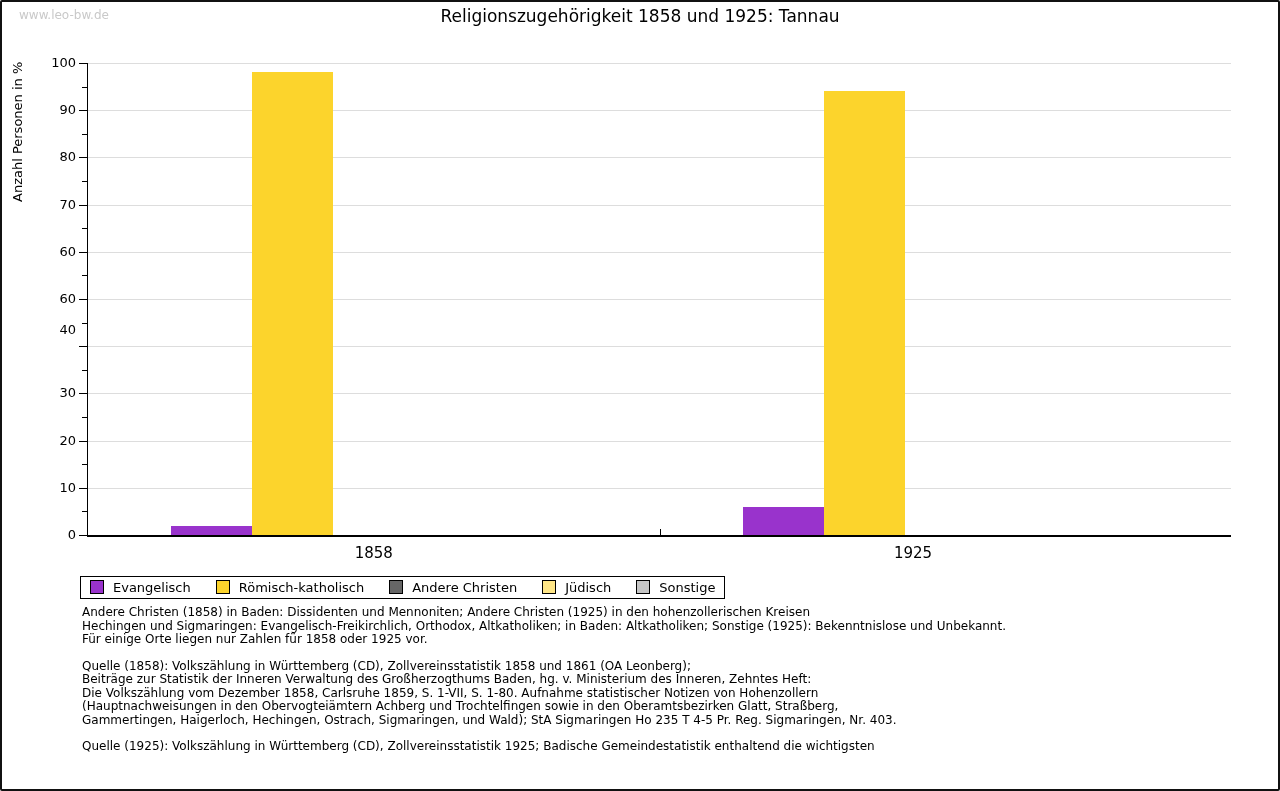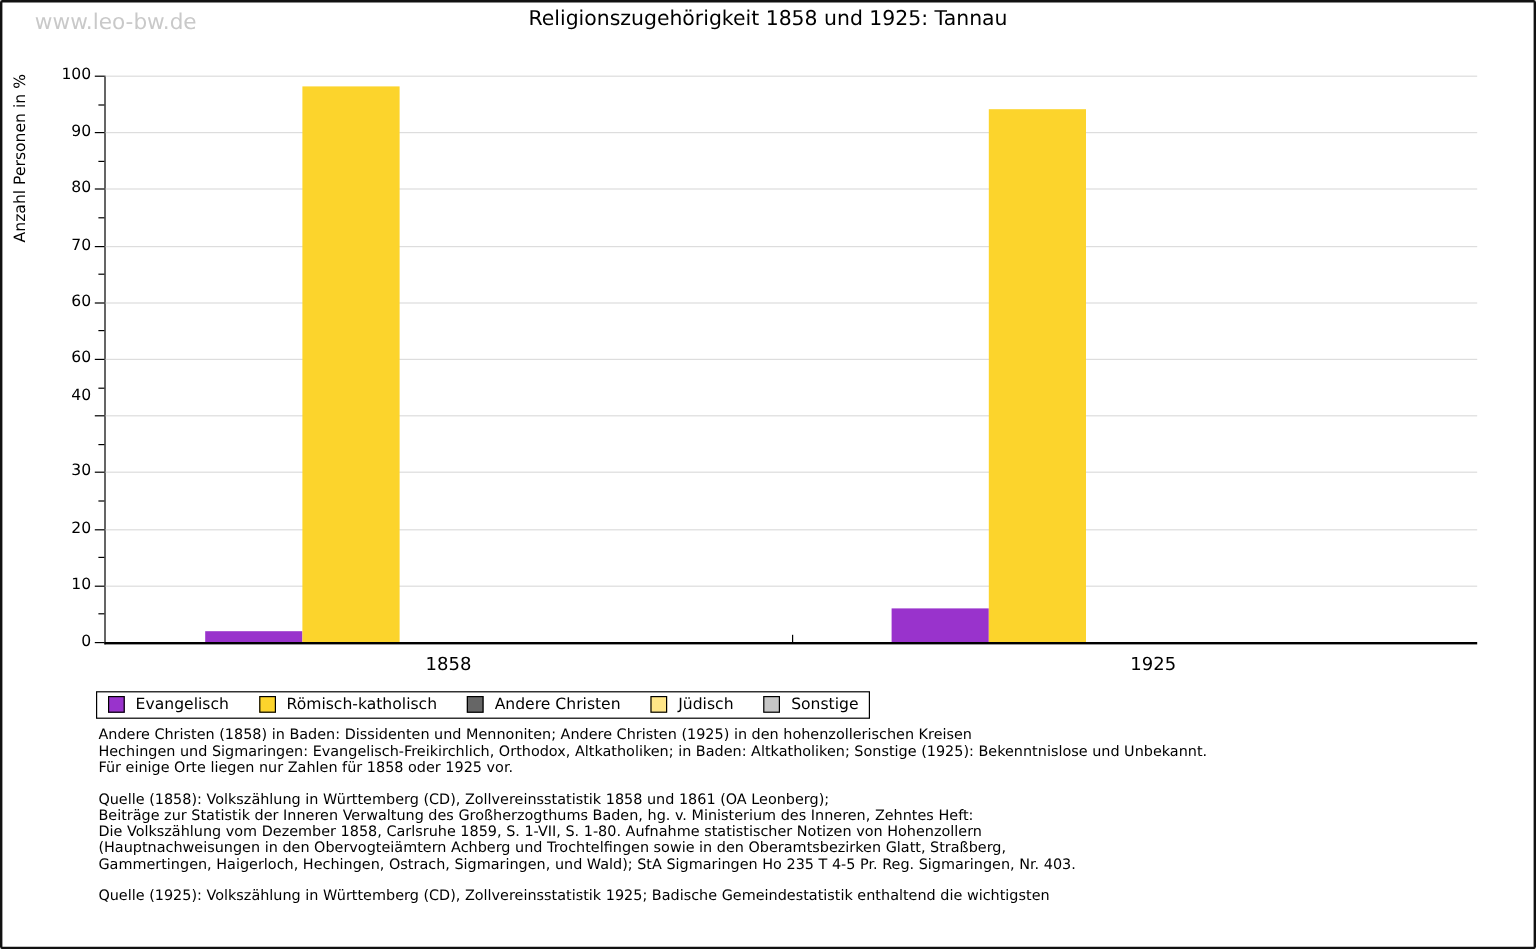--- a/index.html
+++ b/index.html
@@ -1,21 +1,21 @@
 <!DOCTYPE html>
 <html><head>
 <meta charset="utf-8">
 <style>
   html,body{margin:0;padding:0;background:#fff;}
   .frame{
     position:relative;width:1280px;height:791px;box-sizing:border-box;
     border:2px solid #111;border-radius:2px;background:#fff;overflow:hidden;
     font-family:"DejaVu Sans", sans-serif;color:#000;
   }
-  .watermark{position:absolute;left:27px;top:6px;font-size:18px;color:#c9c9c9;}
+  .watermark{position:absolute;left:17px;top:6px;font-size:12px;color:#c9c9c9;}
   .chart-title{position:absolute;left:0;right:0;top:4px;text-align:center;font-size:17px;color:#000;}
   .ylabel{
     position:absolute;left:8px;top:200px;font-size:13px;white-space:nowrap;
     transform:rotate(-90deg);transform-origin:0 0;
   }
   .plot{
     position:absolute;left:85px;top:61px;width:1143px;height:472px;
     border-left:1px solid #000;border-bottom:2px solid #000;
   }
   .gridline{position:absolute;left:0;width:1143px;height:1px;}
@@ -84,21 +84,21 @@
       <div class="gridline" style="top: 236px; background: rgb(221, 221, 221);"></div>
       <div class="gridline" style="top: 188.8px; background: rgb(221, 221, 221);"></div>
       <div class="gridline" style="top: 141.6px; background: rgb(221, 221, 221);"></div>
       <div class="gridline" style="top: 94.4px; background: rgb(221, 221, 221);"></div>
       <div class="gridline" style="top: 47.2px; background: rgb(221, 221, 221);"></div>
       <div class="gridline" style="top: 0px; background: rgb(221, 221, 221);"></div>
       <div class="catlabel" style="left: 285.75px;">1858</div>
       <div class="bar" title="Evangelisch 1858: 2 %" style="left: 83.439px; width: 80.9244px; height: 9.44px; background: rgb(153, 51, 204);"></div>
       <div class="bar" title="Römisch-katholisch 1858: 98 %" style="left: 164.363px; width: 80.9244px; height: 462.56px; background: rgb(252, 212, 44);"></div>
       <div class="cat-boundary-tick" style="left: 571.5px;"></div>
-      <div class="catlabel" style="left: 873px; text-align: center;">1925</div>
+      <div class="catlabel" style="left: 825px; text-align: center;">1925</div>
       <div class="bar" title="Evangelisch 1925: 6 %" style="left: 654.939px; width: 80.9244px; height: 28.32px; background: rgb(153, 51, 204);"></div>
       <div class="bar" title="Römisch-katholisch 1925: 94 %" style="left: 735.863px; width: 80.9244px; height: 443.68px; background: rgb(252, 212, 44);"></div>
     </div>
   <div class="legend" id="legend">
       <div class="legend-item">
         <div class="swatch" style="background: rgb(153, 51, 204);"></div>
         <div class="legend-label">Evangelisch</div>
       </div>
       <div class="legend-item">
         <div class="swatch" style="background: rgb(252, 212, 44);"></div>

